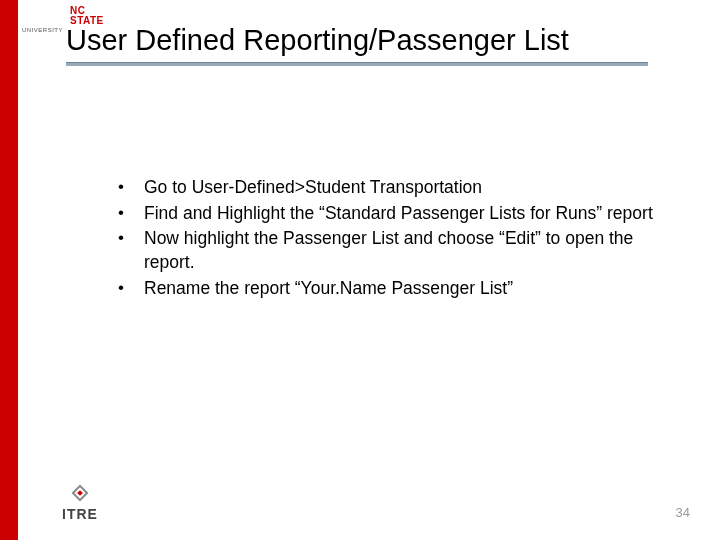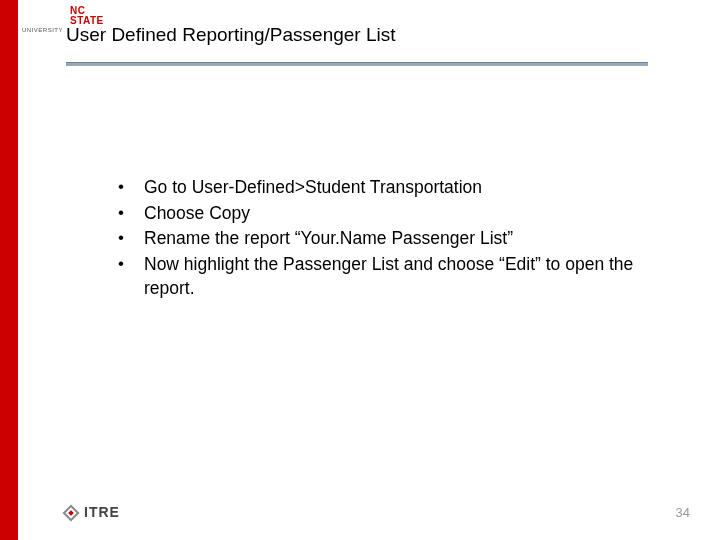--- a/index.html
+++ b/index.html
@@ -40,21 +40,21 @@
     font-size: 6px;
     color: #555;
     letter-spacing: 0.5px;
     display: block;
     margin-top: 1px;
   }
   .title {
     position: absolute;
     left: 66px;
     top: 24px;
-    font-size: 19px;
+    font-size: 29px;
     color: #000;
     white-space: nowrap;
   }
   .title-underline {
     position: absolute;
     left: 66px;
     top: 62px;
     width: 582px;
     height: 3px;
     background: #98a9b8;
@@ -83,22 +83,23 @@
     position: absolute;
     left: 4px;
     top: 0;
     font-size: 17px;
   }
   .itre-logo {
     position: absolute;
     left: 62px;
     bottom: 18px;
     display: flex;
-    align-items: flex-start;
+    align-items: center;
     gap: 4px;
+    flex-direction: column;
   }
   .itre-logo svg { display: block; }
   .itre-logo .txt {
     font-size: 14px;
     font-weight: bold;
     color: #444;
     letter-spacing: 1px;
   }
   .page-num {
     position: absolute;
@@ -117,23 +118,23 @@
   <span class="l1">NC STATE</span>
   <span class="l2">UNIVERSITY</span>
 </div>
 
 <div class="title">User Defined Reporting/Passenger List</div>
 <div class="title-underline"></div>
 
 <div class="bullets">
   <ul>
     <li>Go to User-Defined&gt;Student Transportation</li>
-    <li>Choose Copy</li>
+    <li>Find and Highlight the “Standard Passenger Lists for Runs” report</li>
+    <li>Now highlight the Passenger List and choose “Edit” to open the report.</li>
     <li>Rename the report “Your.Name Passenger List”</li>
-    <li>Now highlight the Passenger List and choose “Edit” to open the report.</li>
   </ul>
 </div>
 
 <div class="itre-logo">
   <span>
     <svg width="18" height="18" viewBox="0 0 18 18">
       <rect x="4" y="4" width="10" height="10" fill="none" stroke="#888" stroke-width="2" transform="rotate(45 9 9)"></rect>
       <rect x="7" y="7" width="4" height="4" fill="#cc0000" transform="rotate(45 9 9)"></rect>
     </svg>
   </span>

